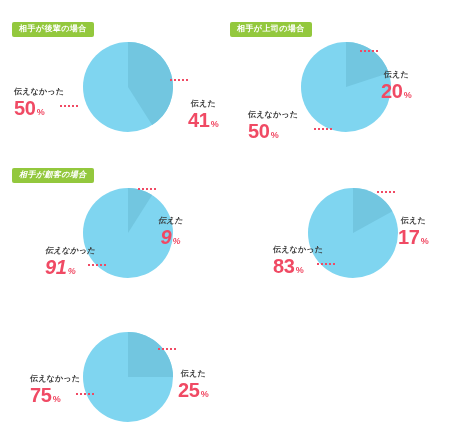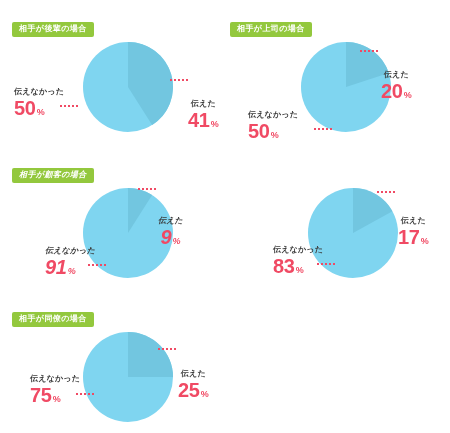--- a/index.html
+++ b/index.html
@@ -208,21 +208,20 @@
     <div class="leader" style="left:92px; top:117px;">
       <i></i>
         <i></i>
         <i></i>
         <i></i>
         <i></i>
     </div>
   </div>
 
   <div class="panel" style="left:0px; top:290px;">
-    <div class="badge">相手が同僚の場合</div>
     <div class="pie-wrap">
       <svg width="90" height="90" viewBox="0 0 90 90">
         <circle cx="45" cy="45" r="45" fill="#7fd5f0"></circle>
         <path d="M 45 45 L 45 0 A 45 45 0 0 1 90.00 45.00 Z" fill="#72c6e0"></path>
       </svg>
     </div>
     <div class="lbl told" style="left:178px; top:40px;">
       <span class="cat">伝えた</span>
       <span class="num">25</span><span class="pct">%</span>
     </div>

